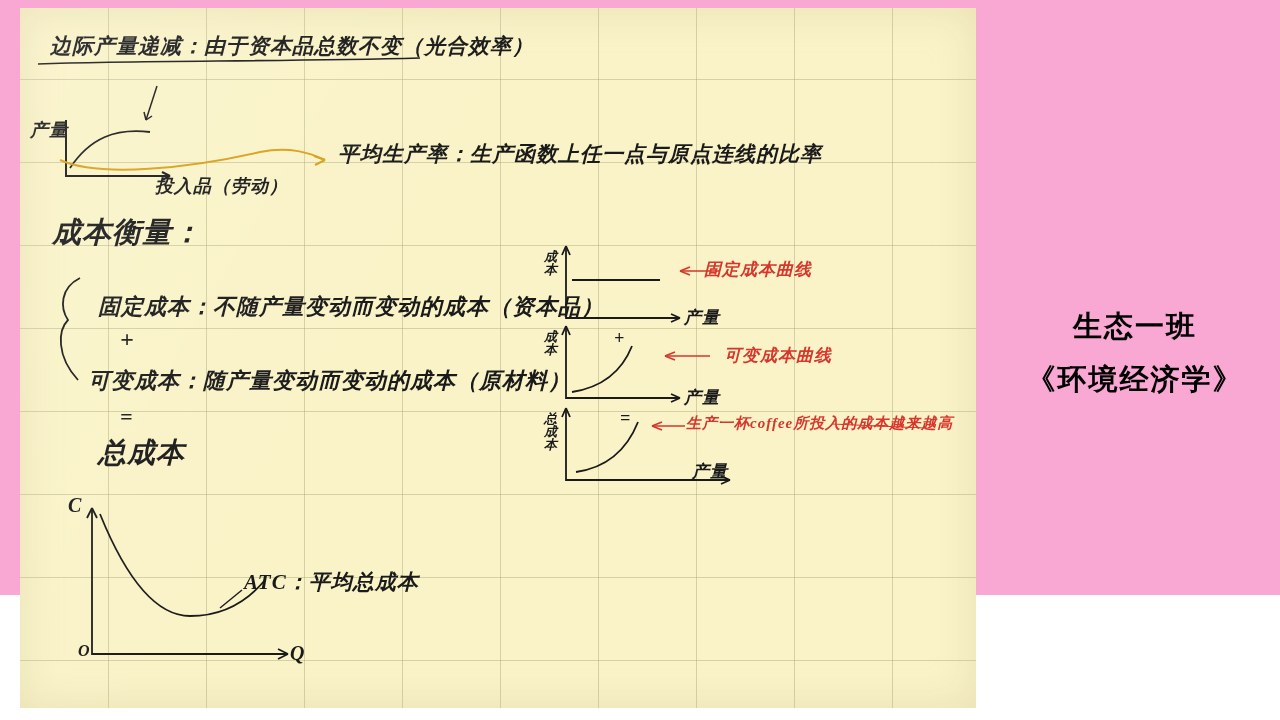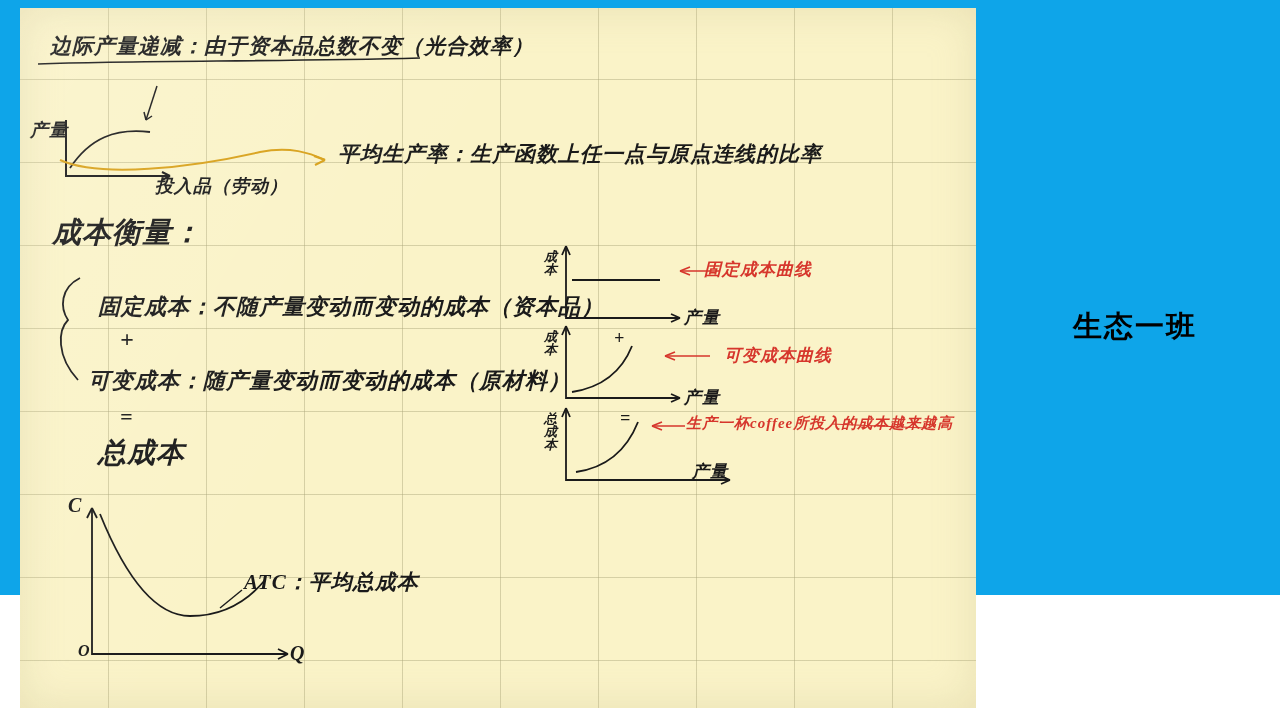--- a/index.html
+++ b/index.html
@@ -10,21 +10,21 @@
   body {
     width: 1280px;
     height: 720px;
     overflow: hidden;
     font-family: "Liberation Sans", sans-serif;
   }
   .page {
     position: relative;
     width: 1280px;
     height: 595px;
-    background: #0ea5e9;
+    background: #f9a8d4;
   }
 
   
   .note-sheet {
     position: absolute;
     left: 20px;
     top: 8px;
     width: 956px;
     height: 700px;
     background: #faf3c8;
@@ -176,15 +176,16 @@
     <div class="ink hand red" style="left:666px; top:406px; font-size:15px;">生产一杯coffee所投入的成本越来越高</div>
 
     <div class="ink hand" style="left:48px; top:486px; font-size:20px;">C</div>
     <div class="ink hand" style="left:270px; top:634px; font-size:20px;">Q</div>
     <div class="ink hand" style="left:58px; top:634px; font-size:16px;">O</div>
     <div class="ink hand" style="left:224px; top:560px; font-size:21px;">ATC：平均总成本</div>
   </div>
 
   <div class="title-block">
     <div>生态一班</div>
+    <div>《环境经济学》</div>
   </div>
 
 </div>
 
 </body></html>

